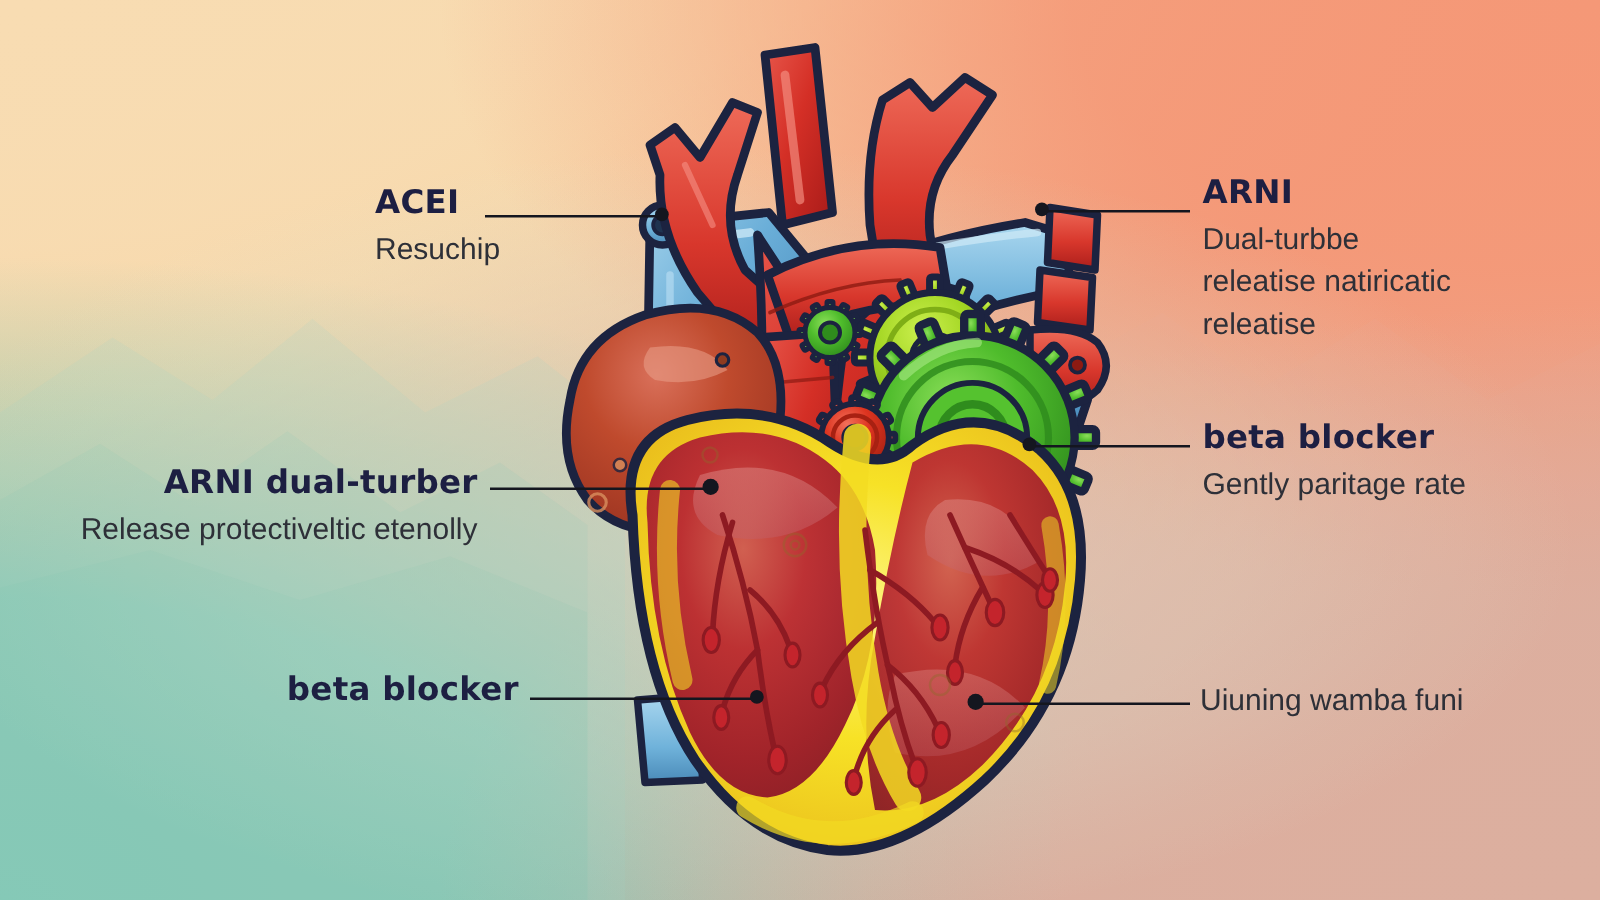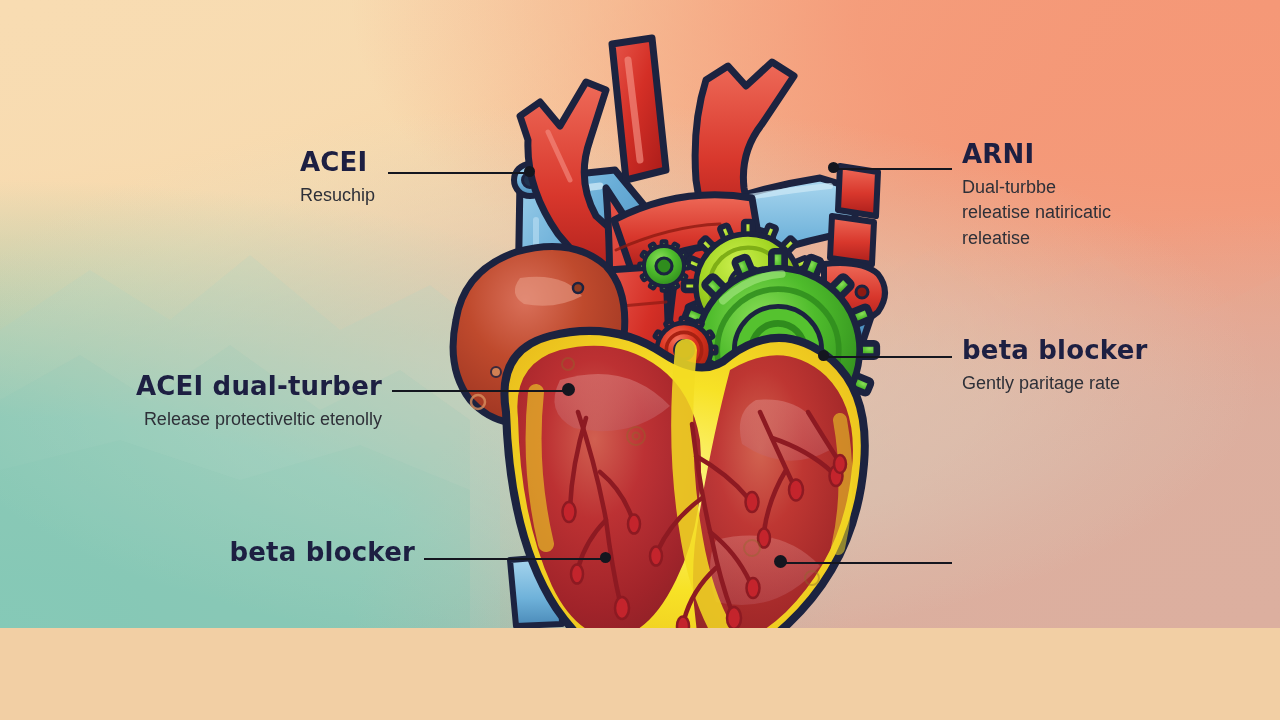--- a/index.html
+++ b/index.html
@@ -2,21 +2,21 @@
 <html><head>
 <meta charset="utf-8">
 <style>
   * { margin:0; padding:0; box-sizing:border-box; }
   html,body { width:1280px; height:720px; overflow:hidden; }
   body {
     font-family:"DejaVu Sans", sans-serif;
     background:#f2cfa4;
     position:relative;
   }
-  #stage { position:absolute; inset:0; width:1280px; height:628px; overflow:hidden; }
+  #stage { position:absolute; inset:0; width:1280px; height:720px; overflow:hidden; }
 
   
   .bg-base { position:absolute; inset:0;
     background:linear-gradient(150deg,#f7dcb0 0%,#f6d2a2 26%,#f09f80 52%,#e8a893 72%,#d9ab9d 100%); }
   .bg-tl { position:absolute; inset:0;
     background:radial-gradient(120% 95% at 0% 0%, #f8dcb2 0%, rgba(248,220,178,0.85) 28%, rgba(248,220,178,0) 62%); }
   .bg-tr { position:absolute; inset:0;
     background:radial-gradient(110% 100% at 100% 0%, #f59877 0%, rgba(245,152,119,0.88) 30%, rgba(245,152,119,0) 66%); }
   .bg-bl { position:absolute; inset:0;
     background:radial-gradient(115% 105% at 0% 100%, #84c9b7 0%, rgba(132,201,183,0.92) 32%, rgba(132,201,183,0) 68%); }
@@ -40,21 +40,21 @@
     font-family:"DejaVu Sans", sans-serif;
     font-weight:bold;
     font-size:26px;
     color:#1d1f42;
     letter-spacing:.2px;
     line-height:1.1;
     white-space:nowrap;
   }
   .label .sub {
     font-family:"Liberation Sans", sans-serif;
-    font-size:18px;
+    font-size:24px;
     color:#2e3038;
     line-height:1.42;
     margin-top:6px;
     white-space:nowrap;
   }
   .label.right .ttl, .label.right .sub { text-align:left; }
   .label.left  { text-align:right; }
   .label.left .ttl, .label.left .sub { text-align:right; }
   .sub span { display:block; }
 </style>
@@ -410,37 +410,38 @@
   <div class="label right" style="left:962px; top:140px;">
     <div class="ttl">ARNI</div>
     <div class="sub">
       <span>Dual-turbbe</span>
       <span>releatise natiricatic</span>
       <span>releatise</span>
     </div>
   </div>
 
   <div class="label left" style="left:0px; top:372px; width:382px;">
-    <div class="ttl">ACEI dual-turber</div>
+    <div class="ttl">ARNI dual-turber</div>
     <div class="sub">
       <span>Release protectiveltic etenolly</span>
     </div>
   </div>
 
   <div class="label right" style="left:962px; top:336px;">
     <div class="ttl">beta blocker</div>
     <div class="sub">
       <span>Gently paritage rate</span>
     </div>
   </div>
 
   <div class="label left" style="left:30px; top:538px; width:385px;">
     <div class="ttl">beta blocker</div>
     <div class="sub">
     </div>
   </div>
 
   <div class="label right" style="left:960px; top:538px;">
     <div class="sub">
+      <span>Uiuning wamba funi</span>
     </div>
   </div>
 
 </div>
 
 </body></html>

